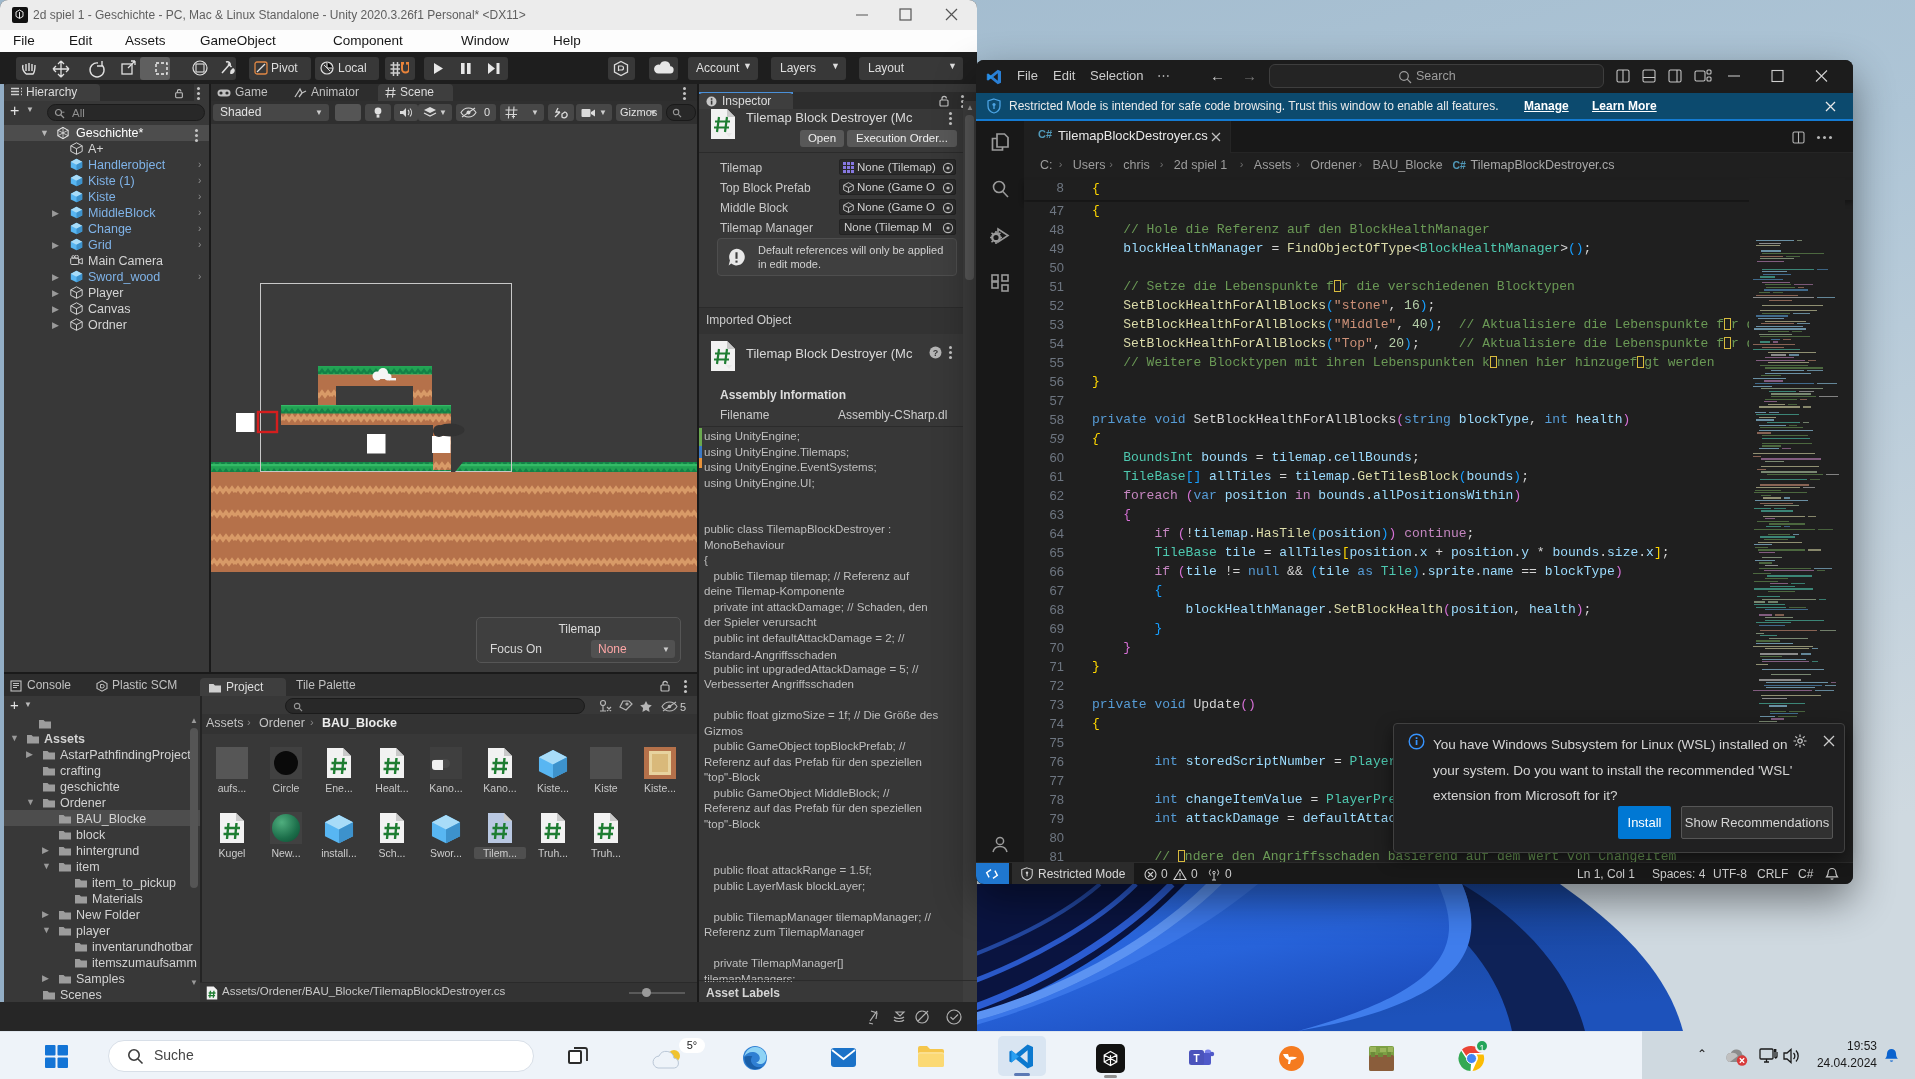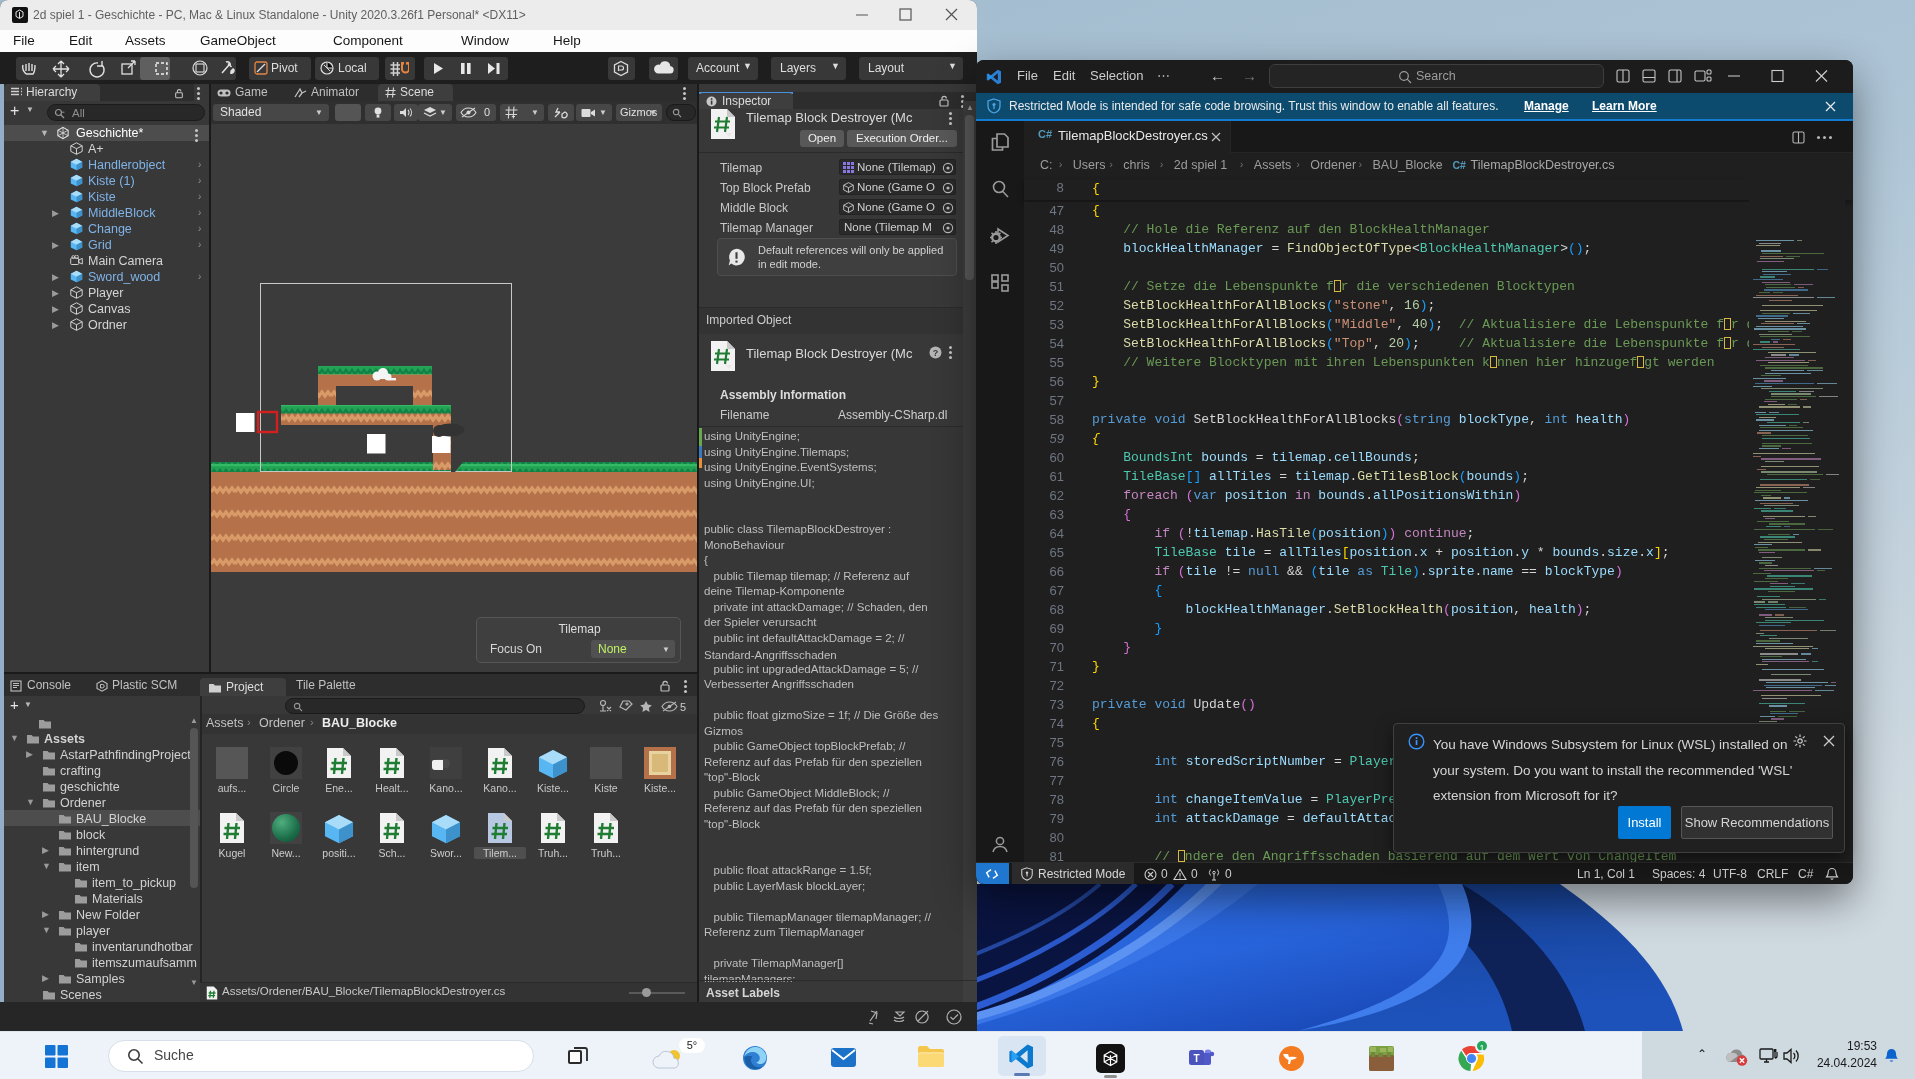--- a/index.html
+++ b/index.html
@@ -457,21 +457,21 @@
             <rect x="25" y="289" width="18.5" height="19" fill="#ffffff"></rect>
             <rect x="47" y="288" width="19" height="20" fill="none" stroke="#d51e1e" stroke-width="2.4"></rect>
             <rect x="156" y="310" width="18.5" height="19.5" fill="#ffffff"></rect>
             <rect x="221" y="312" width="18.5" height="17" fill="#ffffff"></rect>
             <ellipse cx="239" cy="306" rx="14.5" ry="6.5" fill="#333333"></ellipse>
             <circle cx="228" cy="307" r="6" fill="#333333"></circle>
           </svg><div class="abs" style="left:265px;top:493px;width:205px;height:46px;background:#3f3f3f;border:1px solid #565656;border-radius:5px;">
             <div class="abs" style="left:0;top:4px;width:205px;text-align:center;color:#dddddd;font-size:12px;">Tilemap</div>
             <div class="abs" style="left:13px;top:24px;color:#d6d6d6;font-size:12px;">Focus On</div>
             <div class="abs" style="left:114px;top:22px;width:84px;height:18px;background:#515151;border-radius:3px;">
-              <span style="position:absolute;left:7px;top:2px;color:#bef264;font-size:12px;">None</span>
+              <span style="position:absolute;left:7px;top:2px;color:#fca5a5;font-size:12px;">None</span>
               <span style="position:absolute;right:5px;top:5px;color:#ccc;font-size:8px;">▼</span>
             </div>
           </div></div>
   </div>
 
   <div id="inspector" class="abs" style="left:699px;top:84px;width:278px;height:918px;background:#383838;overflow:hidden;">
         <div class="ptabbar abs" style="left:0;top:8px;width:278px;height:17px;">
 <div class="abs" style="left:0;top:0;width:94px;height:2px;background:#4a90d9;"></div>
 <div class="ptab" style="left:0;top:1px;width:94px;height:16px;">
             <svg class="abs" style="left:7px;top:3px;" width="11" height="11" viewBox="0 0 11 11">
@@ -835,21 +835,21 @@
           <div class="abs" style="left:4px;top:113px;width:52px;text-align:center;color:#cdcdcd;font-size:10.5px;white-space:nowrap;overflow:hidden;">Kugel</div>
           <div class="abs" style="left:68px;top:78px;width:32px;height:32px;background:#414141;">
             <div style="position:absolute;left:2px;top:2px;width:28px;height:28px;border-radius:50%;background:radial-gradient(circle at 35% 30%, #4fae7e, #1c6e4a 60%, #0d4a30);"></div>
           </div>
           <div class="abs" style="left:58px;top:113px;width:52px;text-align:center;color:#cdcdcd;font-size:10.5px;white-space:nowrap;overflow:hidden;">New...</div>
           <svg class="abs" style="left:121px;top:79px;" width="32" height="32" viewBox="0 0 13 13">
             <path d="M6.5 0.8 L12.2 3.8 V9.4 L6.5 12.3 L0.8 9.4 V3.8 Z" fill="#58b6f2"></path>
             <path d="M6.5 0.8 L12.2 3.8 L6.5 6.7 L0.8 3.8 Z" fill="#a8dcf8"></path>
             <path d="M6.5 6.7 L12.2 3.8 V9.4 L6.5 12.3 Z" fill="#3d92cc"></path>
           </svg>
-          <div class="abs" style="left:111px;top:113px;width:52px;text-align:center;color:#cdcdcd;font-size:10.5px;white-space:nowrap;overflow:hidden;">positi...</div>
+          <div class="abs" style="left:111px;top:113px;width:52px;text-align:center;color:#cdcdcd;font-size:10.5px;white-space:nowrap;overflow:hidden;">install...</div>
           <svg class="abs" style="left:177px;top:78px;" width="26" height="32" viewBox="0 0 26 32">
             <path d="M1 1 H17 L25 9 V31 H1 Z" fill="#f2f2f2"></path>
             <path d="M17 1 L17 9 H25 Z" fill="#c9c9c9"></path>
             <g stroke="#1e7d32" stroke-width="2.4">
               <path d="M9.5 11 L8 27 M17.5 11 L16 27 M5.5 16 H21 M4.5 22 H20"></path>
             </g>
           </svg>
           <div class="abs" style="left:164px;top:113px;width:52px;text-align:center;color:#cdcdcd;font-size:10.5px;white-space:nowrap;overflow:hidden;">Sch...</div>
           <svg class="abs" style="left:228px;top:79px;" width="32" height="32" viewBox="0 0 13 13">
             <path d="M6.5 0.8 L12.2 3.8 V9.4 L6.5 12.3 L0.8 9.4 V3.8 Z" fill="#58b6f2"></path>

